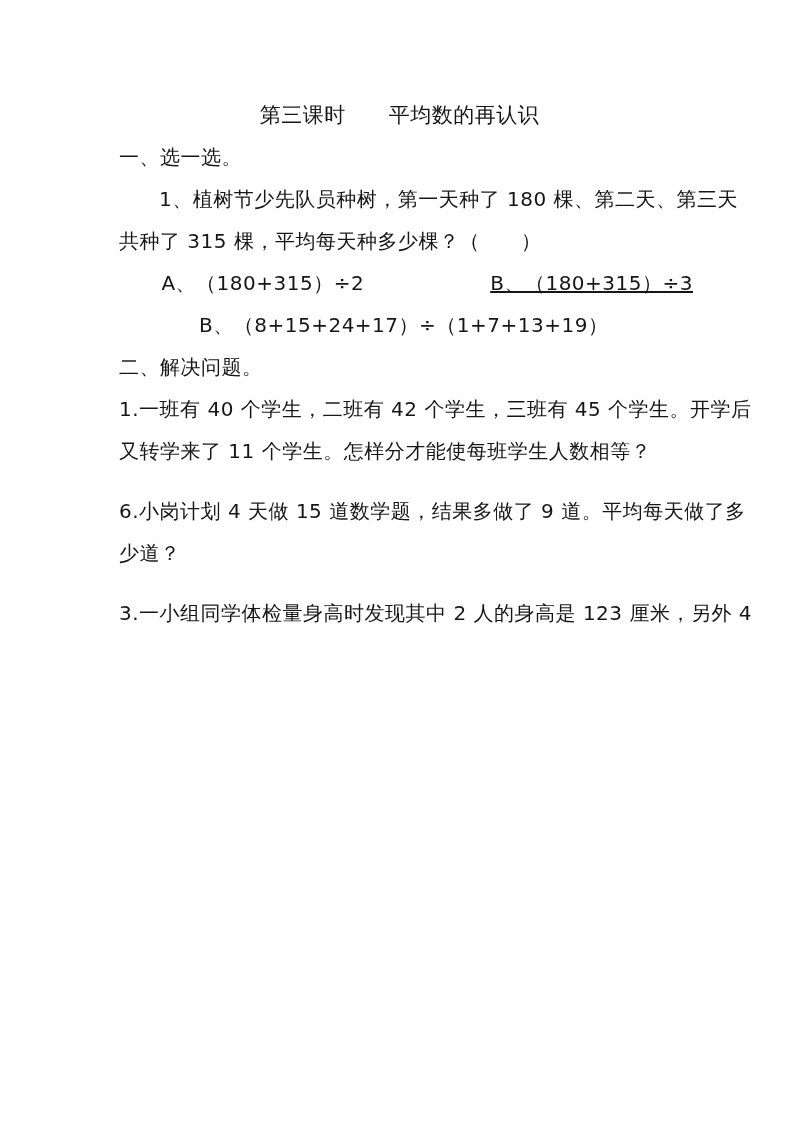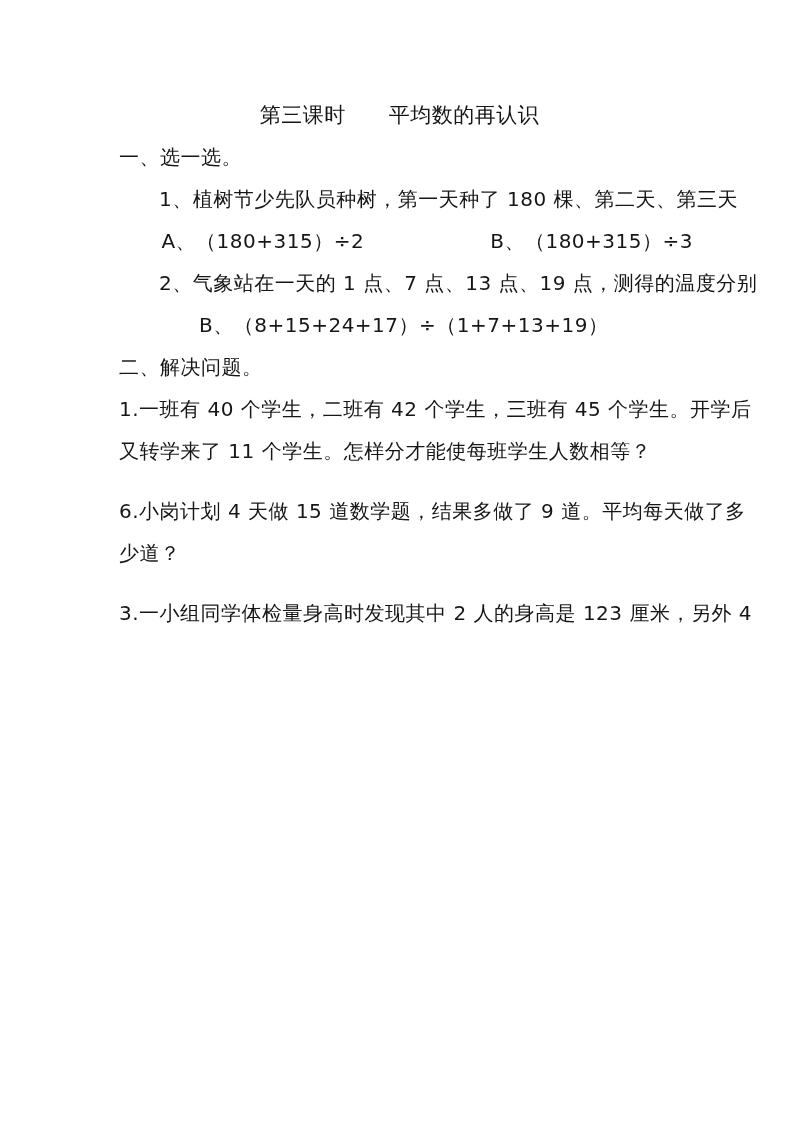--- a/index.html
+++ b/index.html
@@ -28,43 +28,43 @@
     letter-spacing: 0.5px;
   }
   .title-line {
     text-align: center;
     width: 561px; 
     font-size: 21px;
   }
   .indent-q { padding-left: 40px; text-align: right; }   
   .opt-row { display: flex; }
   .opt-row-1 { padding-left: 50px; justify-content: flex-end; }
-  .opt-row-1 .opt-b { margin-left: 126px; }
+  .opt-row-1 .opt-b { margin-left: 126px; text-decoration: underline; }
   .opt-row-2 { padding-left: 40px; }
   .opt-row-2 .opt-b { margin-left: 40px; }
   .para-gap { margin-top: 18px; }
 </style>
 </head>
 <body>
 
 <div class="page">
   <div class="sheet">
 
     <div class="line title-line">第三课时　　平均数的再认识</div>
 
     <div class="line">一、选一选。</div>
 
     <div class="line indent-q">1、植树节少先队员种树，第一天种了 180 棵、第二天、第三天</div>
+    <div class="line">共种了 315 棵，平均每天种多少棵？（　　）</div>
 
     <div class="line opt-row opt-row-1">
       <span class="opt-a">A、（180+315）÷2</span>
       <span class="opt-b">B、（180+315）÷3</span>
     </div>
 
-    <div class="line indent-q">2、气象站在一天的 1 点、7 点、13 点、19 点，测得的温度分别</div>
 
     <div class="line opt-row opt-row-2">
       <span class="opt-b">B、（8+15+24+17）÷（1+7+13+19）</span>
     </div>
 
     <div class="line">二、解决问题。</div>
 
     <div class="line">1.一班有 40 个学生，二班有 42 个学生，三班有 45 个学生。开学后</div>
     <div class="line">又转学来了 11 个学生。怎样分才能使每班学生人数相等？</div>
 

